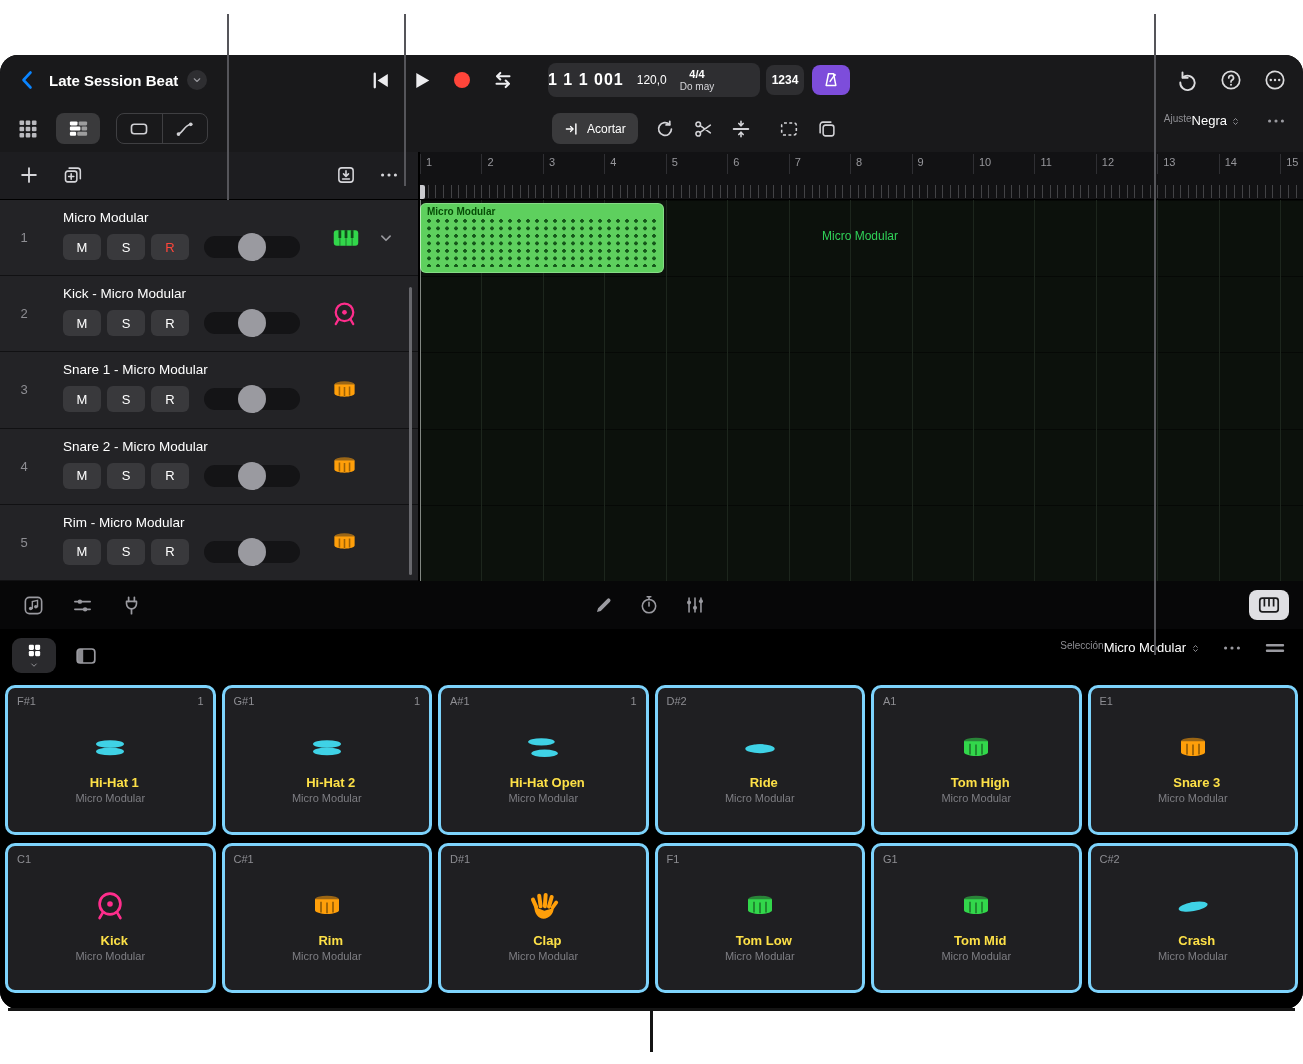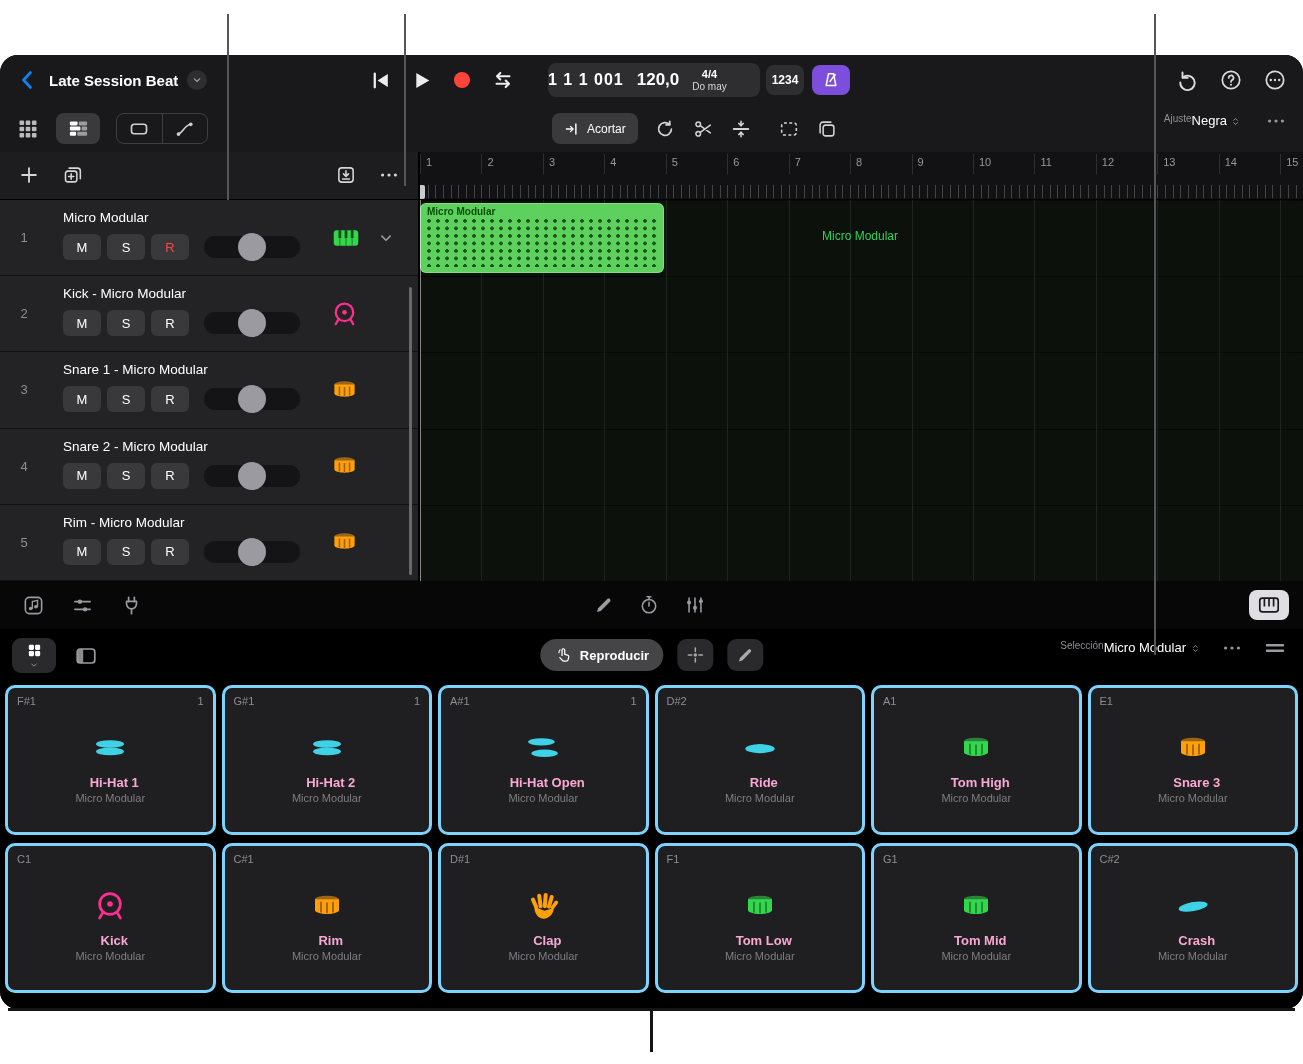--- a/index.html
+++ b/index.html
@@ -15,21 +15,21 @@
   .tb1-left{position:absolute;left:16px;top:0;height:50px;display:flex;align-items:center;gap:9px;}
   .backbtn{color:#0a84ff;}
   .wtitle{color:#fff;font-size:15px;font-weight:bold;}
   .tchevcircle{width:20px;height:20px;border-radius:50%;background:#2e2e31;color:#98989d;
                display:flex;align-items:center;justify-content:center;}
   .transport{position:absolute;left:368px;top:0;height:50px;display:flex;align-items:center;gap:16px;color:#ededf0;}
   .rec{color:#ff453a;}
   .lcd{position:absolute;left:548px;top:8px;width:212px;height:34px;background:#2e2e31;border-radius:8px;
        display:flex;align-items:center;gap:13px;padding:0 0;box-sizing:border-box;color:#fff;}
   .lcd-pos{font-size:16px;font-weight:bold;letter-spacing:1px;white-space:nowrap;}
-  .lcd-tempo{font-size:17px;font-weight:bold;}
+  .lcd-tempo{font-size:12px;font-weight:normal;}
   .lcd-sig{display:flex;flex-direction:column;align-items:center;line-height:1.1;}
   .lcd-ts{font-size:11px;font-weight:bold;}
   .lcd-key{font-size:10px;color:#d6d6da;}
   .countin{position:absolute;left:766px;top:10px;width:38px;height:30px;background:#2e2e31;border-radius:8px;
            color:#fff;font-size:12px;font-weight:bold;display:flex;align-items:center;justify-content:center;}
   .metro{position:absolute;left:812px;top:10px;width:38px;height:30px;background:#7d4ddb;border-radius:8px;
          color:#fff;display:flex;align-items:center;justify-content:center;}
   .tb1-right{position:absolute;right:16px;top:0;height:50px;display:flex;align-items:center;gap:20px;color:#dcdcde;}
 
   
@@ -115,21 +115,21 @@
   .selblock{display:flex;flex-direction:row;line-height:1.25;}
   .sellabel{font-size:10px;color:#8e8e93;}
   .selval{font-size:13px;color:#fff;display:flex;align-items:center;gap:4px;}
 
   .pad-grid{position:absolute;left:5px;right:5px;top:56px;display:grid;
             grid-template-columns:repeat(6,1fr);grid-auto-rows:150px;gap:8px 6px;}
   .pad{position:relative;background:#1f1f22;border-radius:10px;border:3px solid #7dd3fc;box-sizing:border-box;}
   .pnote{position:absolute;left:9px;top:7px;font-size:11px;color:#8e8e93;}
   .pbadge{position:absolute;right:9px;top:7px;font-size:11px;color:#8e8e93;}
   .picon{position:absolute;left:0;right:0;top:44px;display:flex;justify-content:center;}
-  .pname{position:absolute;left:0;right:0;top:87px;text-align:center;font-size:13px;font-weight:bold;color:#f9a8d4;margin-left:8px;}
+  .pname{position:absolute;left:0;right:0;top:87px;text-align:center;font-size:13px;font-weight:bold;color:#fde047;margin-left:8px;}
   .psub{position:absolute;left:0;right:0;top:104px;text-align:center;font-size:11px;color:#7e7e83;}
 
   .c-cyan{color:#3fd2e6;} .c-green{color:#32d74b;} .c-orange{color:#ff9f0a;} .c-pink{color:#ff2d8c;}
 
   
   .callout{position:absolute;width:2px;background:#55555a;z-index:50;}
   .bracket-h{position:absolute;left:8px;top:1008px;width:1287px;height:3px;background:#141414;z-index:50;}
   .bracket-v{position:absolute;left:650px;top:1008px;width:3px;height:44px;background:#141414;z-index:50;}
 </style>
 </head>
@@ -719,40 +719,20 @@
         <svg class="chev" width="10" height="10">
             <use href="#s-chevD"></use>
           </svg>
       </div>
       <span class="sidebtn ico">
           <svg width="24" height="24">
             <use href="#s-sidebar"></use>
           </svg>
         </span>
 
-      <div class="pads-center">
-        <div class="playpill">
-          <span class="ico">
-              <svg width="18" height="18">
-                <use href="#s-tap"></use>
-              </svg>
-            </span>
-          <span>Reproducir</span>
-        </div>
-        <span class="sqbtn">
-            <svg width="20" height="20">
-              <use href="#s-target"></use>
-            </svg>
-          </span>
-        <span class="sqbtn">
-            <svg width="19" height="19">
-              <use href="#s-pencil"></use>
-            </svg>
-          </span>
-      </div>
 
       <div class="pads-right">
         <div class="selblock">
           <span class="sellabel">Selección</span>
           <span class="selval">
             <span>Micro Modular</span>
             <span class="ico dim">
                 <svg width="11" height="11">
                   <use href="#s-updown"></use>
                 </svg>

